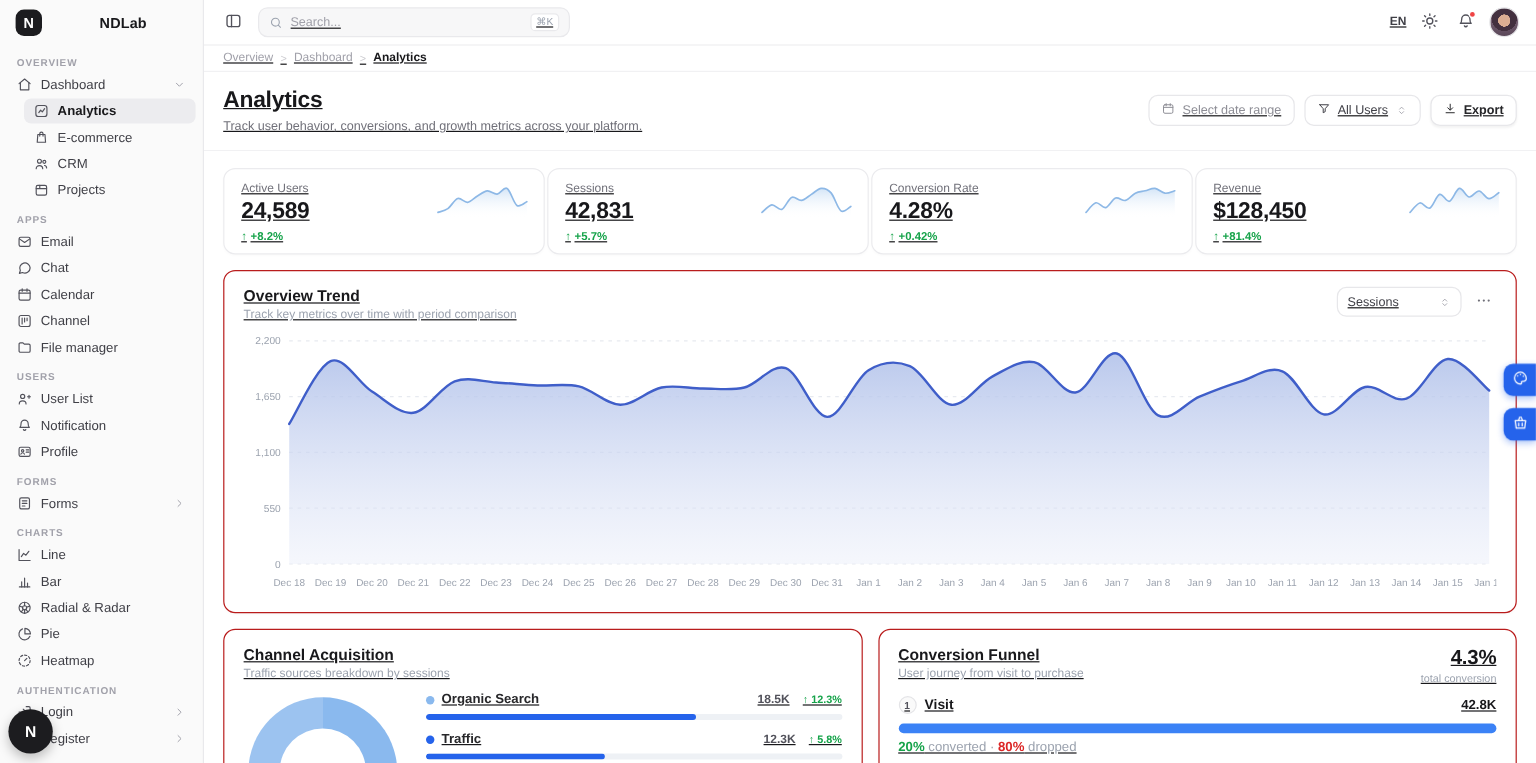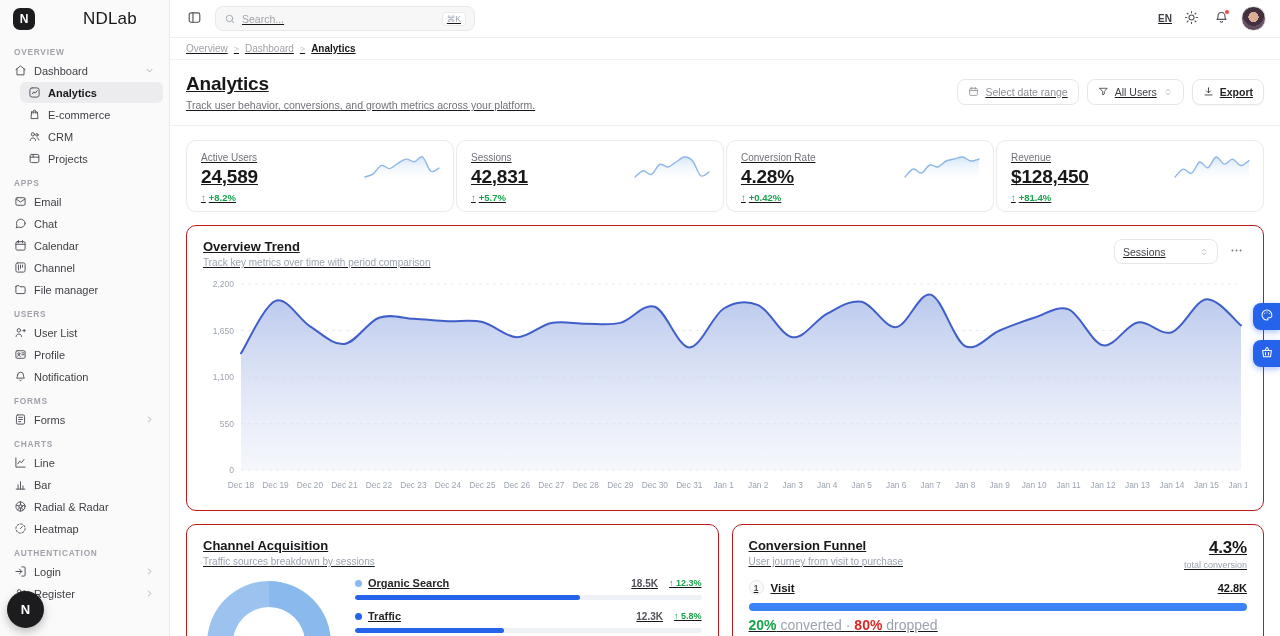--- a/index.html
+++ b/index.html
@@ -4,21 +4,21 @@
 <style>
   * { box-sizing: border-box; margin: 0; padding: 0; }
   html, body { width: 1280px; height: 636px; overflow: hidden; }
   body { font-family: "Liberation Sans", "DejaVu Sans", sans-serif; background: #fff; color: #18181b; font-size: 11px; }
   .app { display: flex; width: 1280px; height: 636px; }
 
   
   .sidebar { width: 170px; min-width: 170px; background: #fafafa; border-right: 1px solid #e9e9ec; height: 636px; overflow: hidden; position: relative; }
   .sb-logo { height: 38px; display: flex; align-items: center; gap: 8px; padding: 0 13px; }
   .logo-badge { width: 22px; height: 22px; background: #1c1c1f; border-radius: 7px; color: #fff; font-weight: 700; font-size: 12px; display: flex; align-items: center; justify-content: center; }
-  .logo-name { font-size: 17px; font-weight: 400; letter-spacing: .01em; padding-left: 40px; }
+  .logo-name { font-size: 12px; font-weight: 700; letter-spacing: .01em; padding-left: 40px; }
   .sb-section { margin: 9px 14px 3px; font-size: 8.3px; font-weight: 700; letter-spacing: .09em; color: #a1a1aa; }
   .sb-item { display: flex; align-items: center; gap: 7px; height: 21px; margin: 0 6px 1px; padding: 0 8px; border-radius: 6px; color: #3f3f46; font-size: 11px; cursor: pointer; white-space: nowrap; }
   .sb-item .ic { display: inline-flex; color: #52525b; }
   .sb-item .ic svg { width: 13px; height: 13px; }
   .sb-item.indent { margin-left: 20px; }
   .sb-item.active { background: #ececef; font-weight: 700; color: #18181b; }
   .sb-item .trail { margin-left: auto; display: inline-flex; color: #a1a1aa; }
   .sb-item .trail svg { width: 11px; height: 11px; }
 
   
@@ -96,21 +96,21 @@
 
   .funnel-total { text-align: right; }
   .funnel-total-value { font-size: 17px; font-weight: 800; letter-spacing: -.01em; }
   .funnel-total-label { font-size: 9px; color: #9ca3af; margin-top: 2px; }
   .funnel-step { margin-top: 10px; }
   .fs-top { display: flex; align-items: center; gap: 7px; }
   .fs-index { width: 15px; height: 15px; border-radius: 50%; border: 1px solid #e4e4e7; background: #fafafa; font-size: 8.5px; font-weight: 700; color: #52525b; display: flex; align-items: center; justify-content: center; }
   .fs-name { font-size: 11.5px; font-weight: 700; }
   .fs-value { margin-left: auto; font-size: 11px; font-weight: 800; }
   .fs-bar { height: 8px; border-radius: 5px; background: #3b82f6; margin: 8px 0 6px; }
-  .fs-note { font-size: 14px; color: #9ca3af; }
+  .fs-note { font-size: 11px; color: #9ca3af; }
   .fs-note .pos { color: #16a34a; font-weight: 700; }
   .fs-note .neg { color: #dc2626; font-weight: 700; }
 
   
   .edge-fabs { position: fixed; right: 0; top: 303px; display: flex; flex-direction: column; gap: 10px; z-index: 30; }
   .edge-fab { width: 27px; height: 27px; background: #2563eb; color: #fff; border: none; border-radius: 8px 0 0 8px; display: flex; align-items: center; justify-content: center; cursor: pointer; box-shadow: 0 2px 6px rgba(37,99,235,.4); }
   .edge-fab svg { width: 14px; height: 14px; }
   .bot-fab { position: fixed; left: 7px; top: 591px; width: 37px; height: 37px; border-radius: 50%; background: #1c1c1f; color: #fff; border: none; font-weight: 700; font-size: 13px; display: flex; align-items: center; justify-content: center; cursor: pointer; box-shadow: 0 4px 10px rgba(0,0,0,.25); z-index: 40; font-family: inherit; }
 
   svg.ln { display: block; }
@@ -231,36 +231,36 @@
               <circle cx="9" cy="8" r="3.2"></circle>
               <path d="M3.8 19.5c0-2.8 2.3-4.6 5.2-4.6s5.2 1.8 5.2 4.6"></path>
               <path d="M16.5 8.5H21M18.8 6.3v4.5"></path>
             </svg>
           </span>
           <span>User List</span>
         </div>
         <div class="sb-item">
           <span class="ic">
             <svg viewBox="0 0 24 24" fill="none" stroke="currentColor" stroke-width="1.8" stroke-linecap="round" stroke-linejoin="round">
+              <path d="M6.5 9.5a5.5 5.5 0 0 1 11 0c0 4.5 1.8 5.5 1.8 5.5H4.7s1.8-1 1.8-5.5z"></path>
+              <path d="M10.2 18.5a2 2 0 0 0 3.6 0"></path>
+            </svg>
+          </span>
+          <span>Notification</span>
+        </div>
+        <div class="sb-item">
+          <span class="ic">
+            <svg viewBox="0 0 24 24" fill="none" stroke="currentColor" stroke-width="1.8" stroke-linecap="round" stroke-linejoin="round">
               <rect x="3.5" y="5" width="17" height="14" rx="2.5"></rect>
               <circle cx="9" cy="10.5" r="1.8"></circle>
               <path d="M6.3 15.5c.5-1.4 1.5-2.1 2.7-2.1s2.2.7 2.7 2.1M14.5 9h4M14.5 12.5h4"></path>
             </svg>
           </span>
           <span>Profile</span>
         </div>
-        <div class="sb-item">
-          <span class="ic">
-            <svg viewBox="0 0 24 24" fill="none" stroke="currentColor" stroke-width="1.8" stroke-linecap="round" stroke-linejoin="round">
-              <path d="M6.5 9.5a5.5 5.5 0 0 1 11 0c0 4.5 1.8 5.5 1.8 5.5H4.7s1.8-1 1.8-5.5z"></path>
-              <path d="M10.2 18.5a2 2 0 0 0 3.6 0"></path>
-            </svg>
-          </span>
-          <span>Notification</span>
-        </div>
         <div class="sb-section">FORMS</div>
         <div class="sb-item">
           <span class="ic">
             <svg viewBox="0 0 24 24" fill="none" stroke="currentColor" stroke-width="1.8" stroke-linecap="round" stroke-linejoin="round">
               <rect x="4.5" y="3.5" width="15" height="17" rx="2.5"></rect>
               <path d="M8.5 8h7M8.5 12h7M8.5 16h4"></path>
             </svg>
           </span>
           <span>Forms</span>
           <span class="trail">
@@ -290,20 +290,29 @@
         </div>
         <div class="sb-item">
           <span class="ic">
             <svg viewBox="0 0 24 24" fill="none" stroke="currentColor" stroke-width="1.8" stroke-linecap="round" stroke-linejoin="round">
               <circle cx="12" cy="12" r="8.5"></circle>
               <circle cx="12" cy="12" r="3.2"></circle>
               <path d="M12 3.5v5.3M12 15.2v5.3M4.2 9.5l5 1.6M19.8 9.5l-5 1.6M6.9 18.3l3.1-3.8M17.1 18.3l-3.1-3.8"></path>
             </svg>
           </span>
           <span>Radial &amp; Radar</span>
+        </div>
+        <div class="sb-item">
+          <span class="ic">
+            <svg viewBox="0 0 24 24" fill="none" stroke="currentColor" stroke-width="1.8" stroke-linecap="round" stroke-linejoin="round">
+              <path d="M20.2 15.3A8.8 8.8 0 1 1 8.7 3.8"></path>
+              <path d="M21 11.5A8.8 8.8 0 0 0 12.5 3v8.5H21z"></path>
+            </svg>
+          </span>
+          <span>Pie</span>
         </div>
         <div class="sb-item">
           <span class="ic">
             <svg viewBox="0 0 24 24" fill="none" stroke="currentColor" stroke-width="1.8" stroke-linecap="round" stroke-linejoin="round">
               <circle cx="12" cy="12" r="8.5" stroke-dasharray="3.5 3"></circle>
               <path d="M12 12l3.5-3.5"></path>
             </svg>
           </span>
           <span>Heatmap</span>
         </div>

